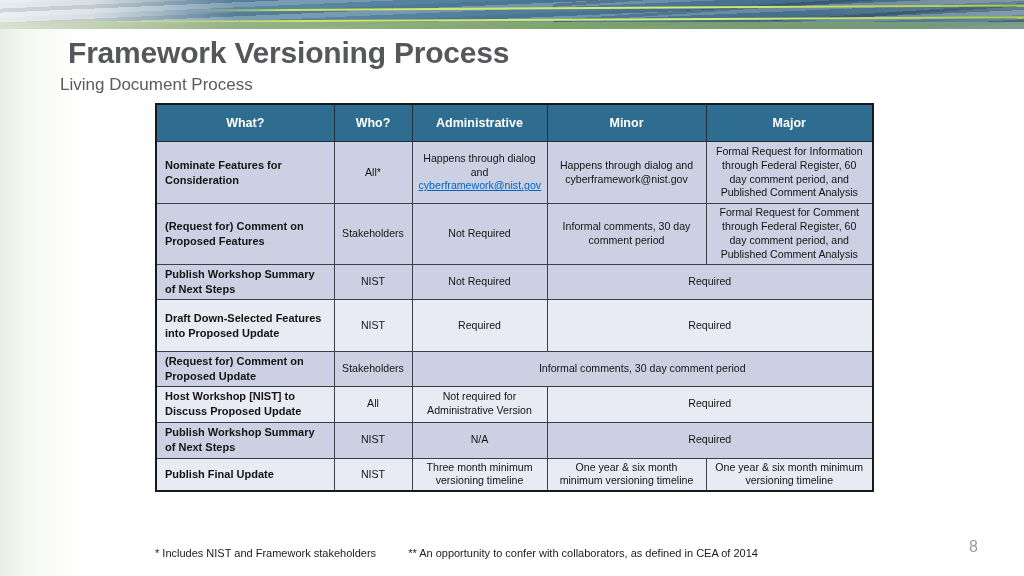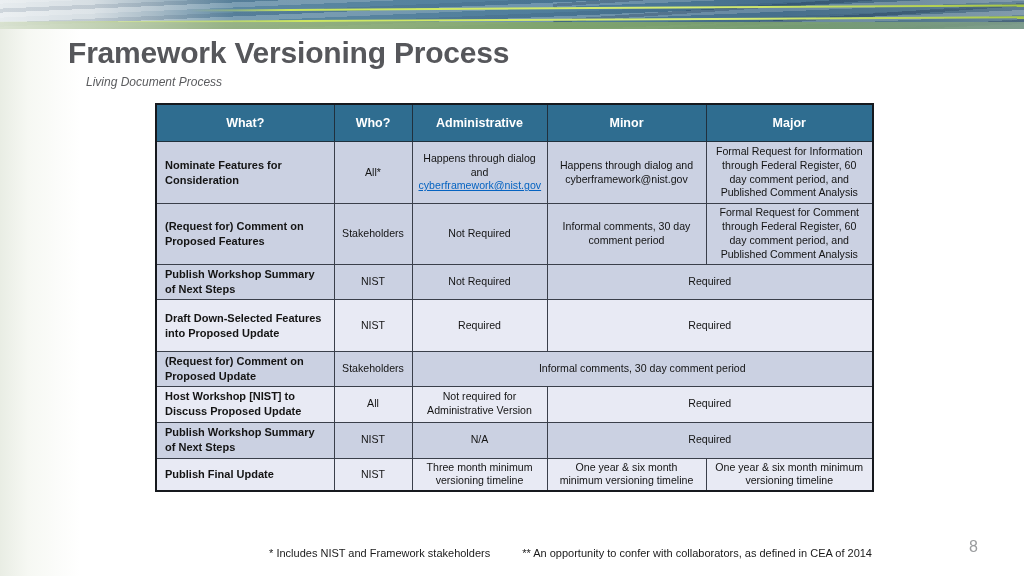--- a/index.html
+++ b/index.html
@@ -36,22 +36,22 @@
     position:absolute; top:0; right:0; width:46%; height:100%;
     background:repeating-linear-gradient(-4deg, rgba(20,40,70,0) 0 7px, rgba(22,45,75,0.28) 7px 10px, rgba(20,40,70,0) 10px 16px);
   }
 
   
   .title {
     position:absolute; left:68px; top:36px;
     font-size:30px; font-weight:bold; color:#56575b; letter-spacing:-0.2px;
   }
   .subtitle {
-    position:absolute; left:86px; top:75px;
-    font-size:12px; font-style:italic; color:#5a5b5e;
+    position:absolute; left:60px; top:75px;
+    font-size:17px; color:#5a5b5e;
   }
 
   
   .tbl-wrap { position:absolute; left:155px; top:103px; }
   table.versioning {
     border-collapse:collapse; table-layout:fixed; width:717px;
     border:2px solid #16191e;
     background:#e9ebf5;
   }
   col.c-what  { width:178px; }
@@ -69,21 +69,21 @@
     text-align:center; vertical-align:middle; padding:2px 6px; line-height:1.3;
   }
   td.what { text-align:left; font-weight:bold; font-size:11px; padding-left:8px; line-height:1.35; }
   tr.medium td { background:#cbd1e2; }
   tr.light  td { background:#e8eaf4; }
   a.email { color:#0563c1; text-decoration:underline; }
 
   
   .footnotes {
     position:absolute; left:155px; top:547px; width:717px;
-    text-align:right; font-size:11px; color:#1a1a1a;
+    text-align:left; font-size:11px; color:#1a1a1a;
   }
   .footnotes .fn1 { margin-right:32px; }
   .page-number {
     position:absolute; left:969px; top:538px;
     font-size:16px; color:#9a9c9e;
   }
 </style>
 </head>
 <body>
 

